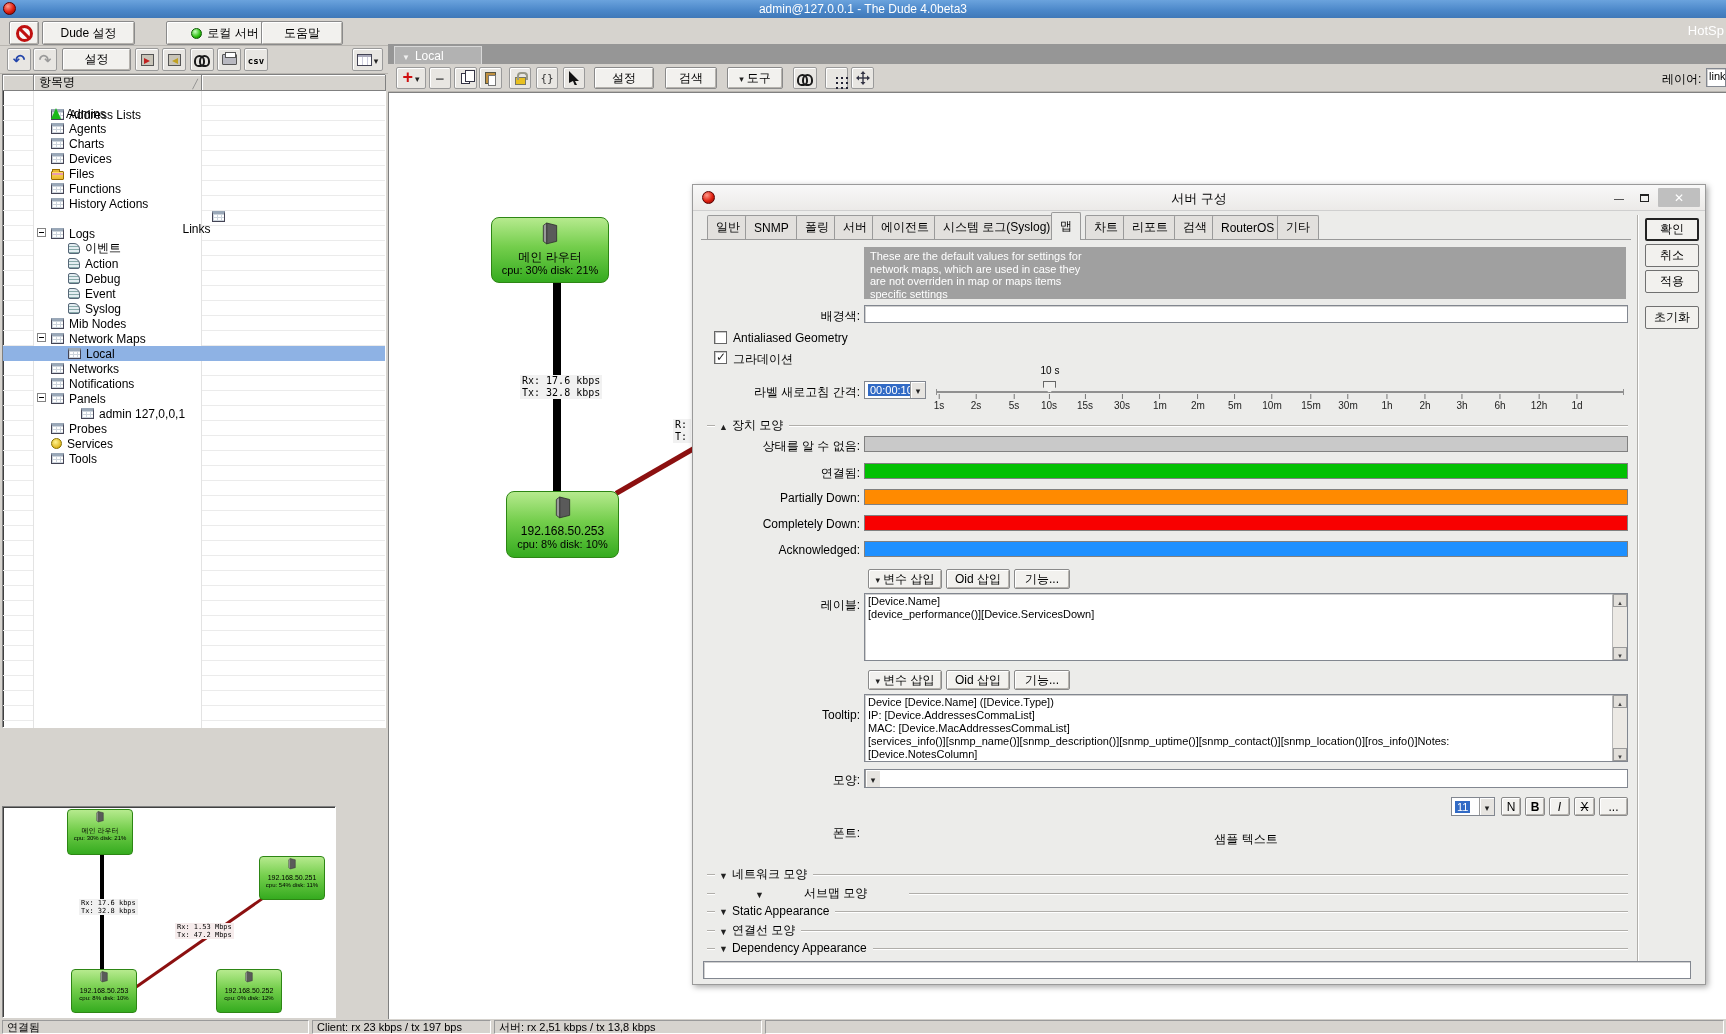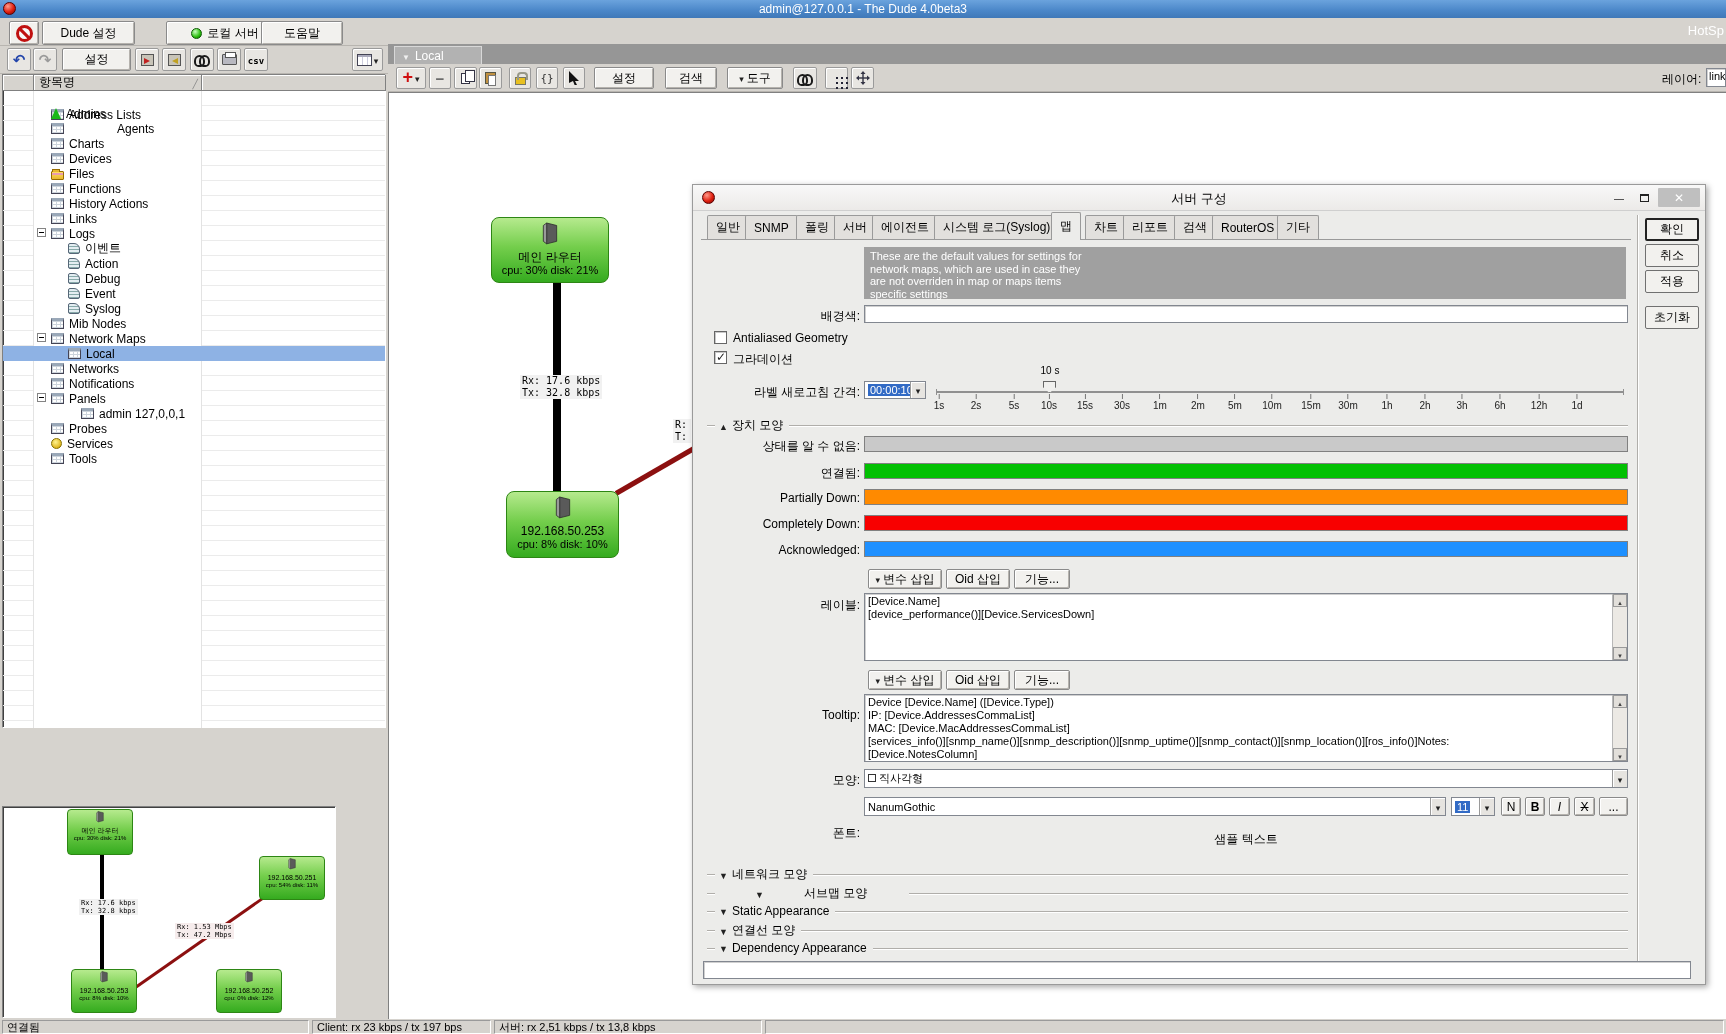--- a/index.html
+++ b/index.html
@@ -230,21 +230,21 @@
     <div class="tree-header" style="left:199px;width:184px;"></div>
 
     <div class="trow" style="top:32px;">
         <span class="ic ico-table d1"></span>
         <span class="lbl">Address Lists</span>
       </div>
     <div class="trow" style="top:31px;">
         <span class="ic ico-cone d1"></span>
         <span class="lbl">Admins</span>
       </div>
-    <div class="trow" style="top:46px;gap:48px;">
+    <div class="trow" style="top:46px;">
         <span class="ic ico-table d1"></span>
         <span class="lbl">Agents</span>
       </div>
     <div class="trow" style="top:61px;">
         <span class="ic ico-table d1"></span>
         <span class="lbl">Charts</span>
       </div>
     <div class="trow" style="top:76px;">
         <span class="ic ico-table d1"></span>
         <span class="lbl">Devices</span>
@@ -254,21 +254,21 @@
         <span class="lbl">Files</span>
       </div>
     <div class="trow" style="top:106px;">
         <span class="ic ico-table d1"></span>
         <span class="lbl">Functions</span>
       </div>
     <div class="trow" style="top:121px;">
         <span class="ic ico-table d1"></span>
         <span class="lbl">History Actions</span>
       </div>
-    <div class="trow" style="top:136px;">
+    <div class="trow" style="top:136px;flex-direction:column;">
         <span class="ic ico-table d1"></span>
         <span class="lbl">Links</span>
       </div>
     <div class="trow" style="top:151px;">
         <span class="expand" style="top:2px;"></span>
         <span class="ic ico-table d1"></span>
         <span class="lbl">Logs</span>
       </div>
     <div class="trow" style="top:166px;">
         <span class="ic ico-log d2"></span>
@@ -643,32 +643,25 @@
       <div class="sbtn" style="top:0;">
           <span class="arr-up"></span>
         </div>
       <div class="sbtn" style="bottom:0;top:auto;">
           <span class="arr-dn"></span>
         </div>
     </div>
 
     <div class="fldlabel" style="top:587px;">모양:</div>
     <div class="combo" style="left:171px;top:584px;width:764px;height:19px;">
-      <span class="val"><span class="shape-sq"></span><span>직사각형</span></span>
       <span class="dd">
           <span class="mark-down"></span>
         </span>
     </div>
 
-    <div class="combo" style="left:171px;top:612px;width:582px;height:19px;">
-      <span class="val">NanumGothic</span>
-      <span class="dd">
-          <span class="mark-down"></span>
-        </span>
-    </div>
     <div class="combo" style="left:758px;top:612px;width:44px;height:19px;">
       <span class="val"><span class="selblue">11</span></span>
       <span class="dd">
           <span class="mark-down"></span>
         </span>
     </div>
     <div class="smallbtn" style="left:808px;top:612px;width:20px;height:19px;">
         <span>N</span>
       </div>
     <div class="smallbtn" style="left:832px;top:612px;width:20px;height:19px;font-weight:bold;">

